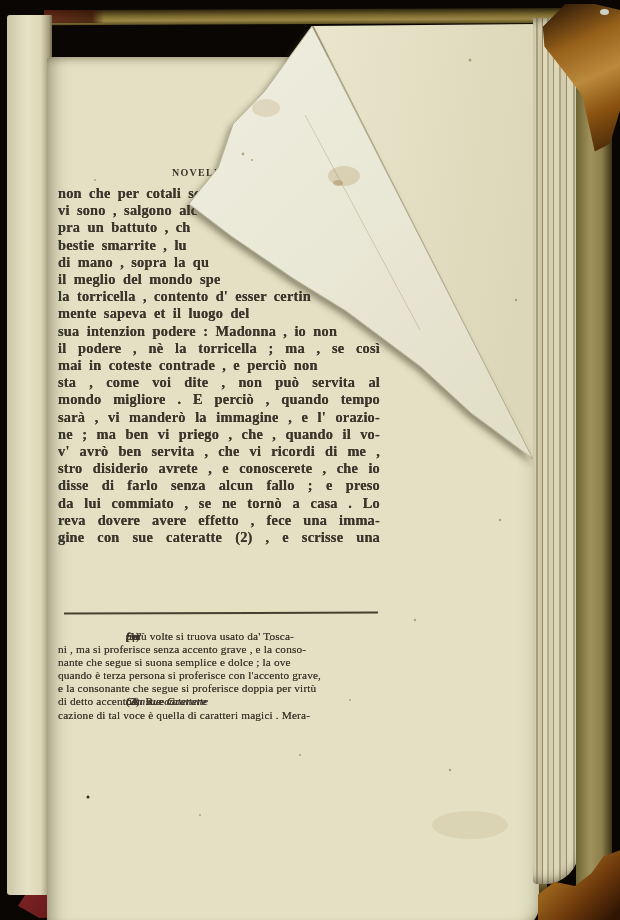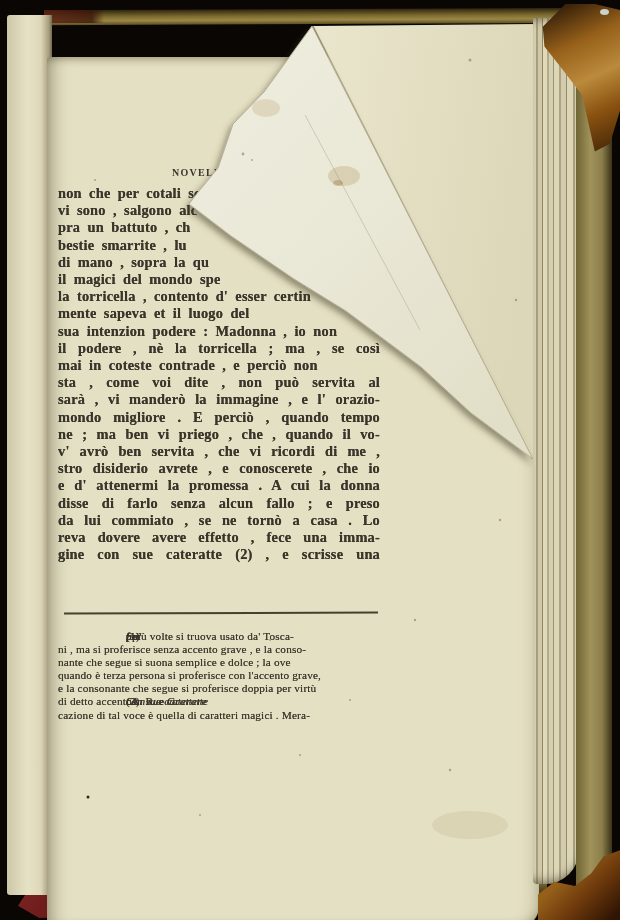--- a/index.html
+++ b/index.html
@@ -86,33 +86,32 @@
   <div class="left-sliver"></div>
 
   <div class="page-main">
     <div class="header">NOVELLA</div>
     <div class="body">
         <div class="tl">non che per cotali sca</div>
         <div class="tl">vi sono , salgono alc</div>
         <div class="tl">pra un battuto , ch</div>
         <div class="tl">bestie smarrite , lu</div>
         <div class="tl">di mano , sopra la qu</div>
-        <div class="tl">il magici del mondo spe</div>
+        <div class="tl">il meglio del mondo spe</div>
         <div class="tl">la torricella , contento d' esser certin</div>
         <div class="tl">mente sapeva et il luogo del</div>
         <div class="tl">sua intenzion podere : Madonna , io non</div>
         <div class="tl j">il podere , nè la torricella ; ma , se così</div>
         <div class="tl">mai in coteste contrade , e perciò non</div>
         <div class="tl j">sta , come voi dite , non può servita al</div>
+        <div class="tl j">mondo migliore . E perciò , quando tempo</div>
         <div class="tl j">sarà , vi manderò la immagine , e l' orazio-</div>
-        <div class="tl j">mondo migliore . E perciò , quando tempo</div>
         <div class="tl j">ne ; ma ben vi priego , che , quando il vo-</div>
         <div class="tl j">v' avrò ben servita , che vi ricordi di me ,</div>
         <div class="tl j">stro disiderio avrete , e conoscerete , che io</div>
-        <div class="tl j">e d' attenermi la promessa . A cui la donna</div>
         <div class="tl j">disse di farlo senza alcun fallo ; e preso</div>
         <div class="tl j">da lui commiato , se ne tornò a casa . Lo</div>
         <div class="tl j">reva dovere avere effetto , fece una imma-</div>
         <div class="tl j">gine con sue cateratte (2) , e scrisse una</div>
       </div>
     <div class="rule"></div>
     <div class="foot">
         <div class="fl j ind">
           <span>(1) </span>
           <em>Fu'</em>

